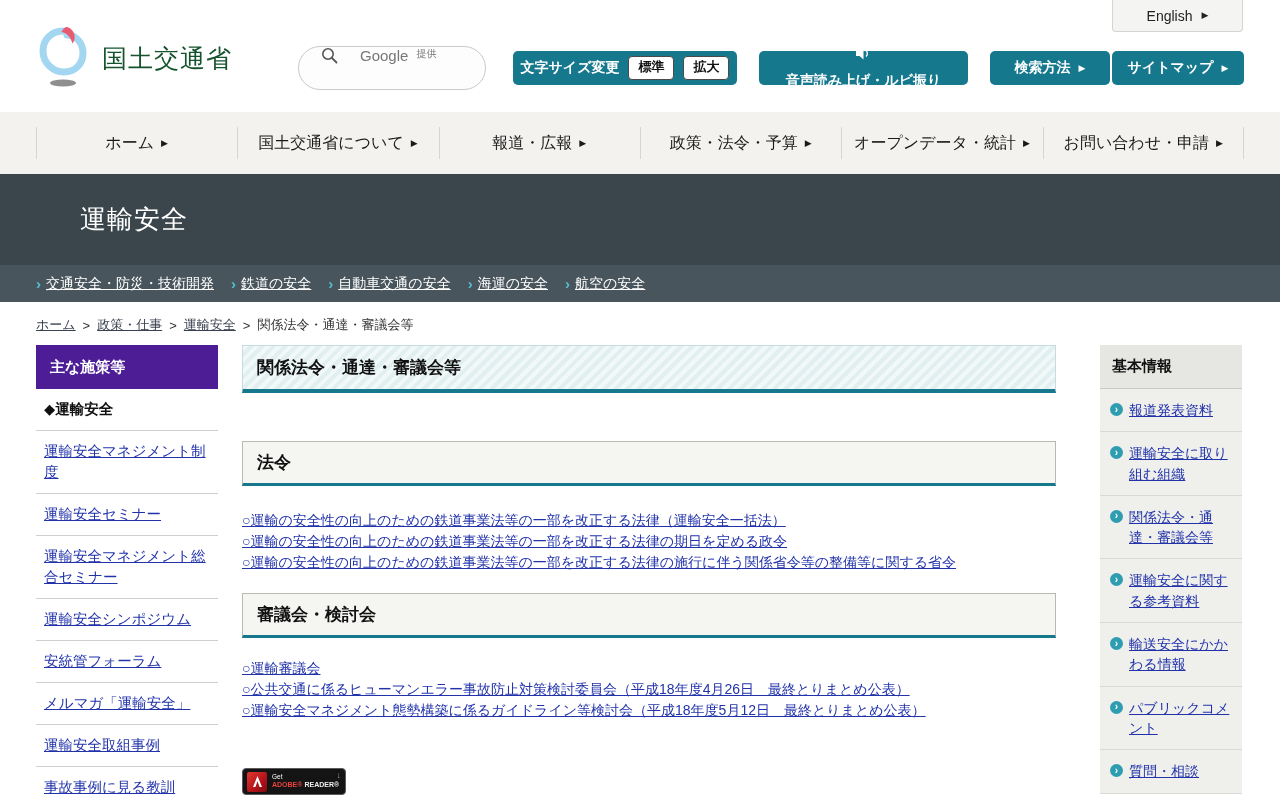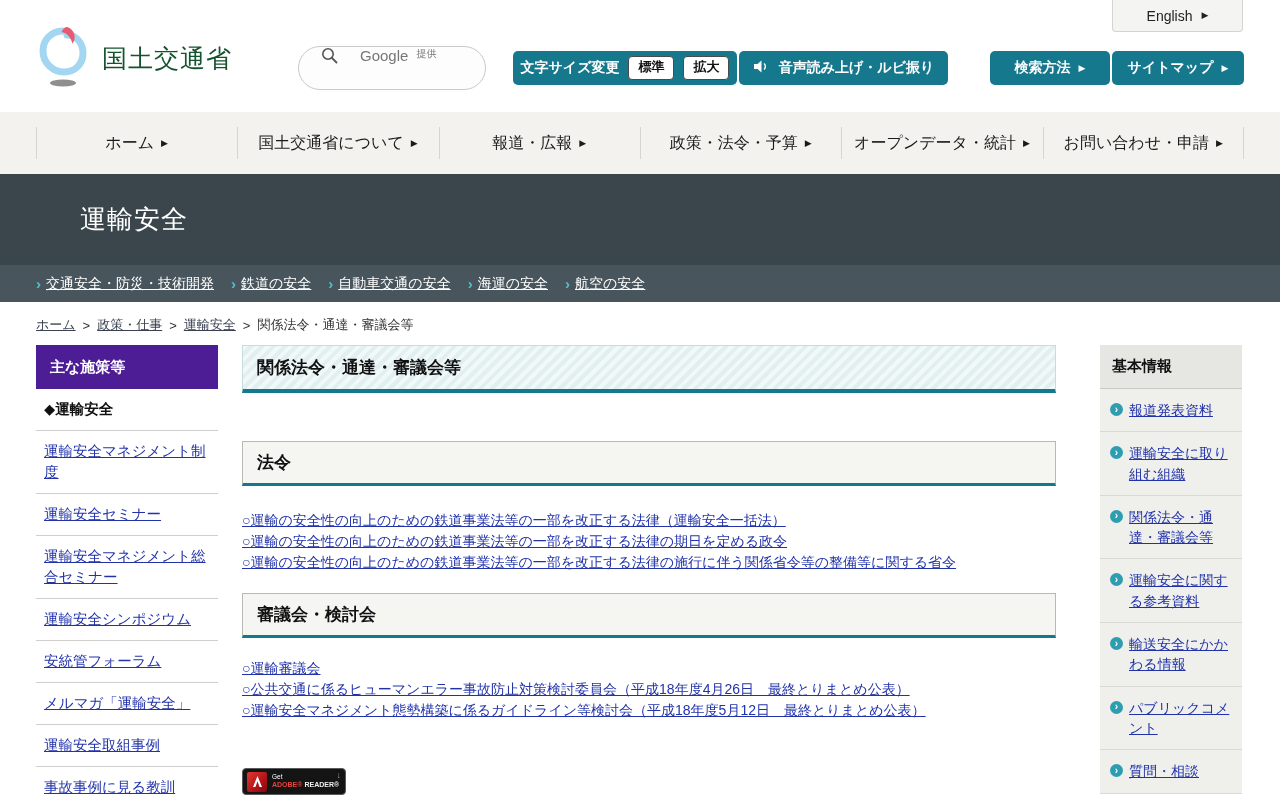--- a/index.html
+++ b/index.html
@@ -18,21 +18,21 @@
     display:flex; padding-left:22px; gap:22px; cursor:text;
   }
   .search .g  { color:#777; font-size:15px; }
   .search .pv { color:#777; font-size:10px; margin-left:-14px; }
   .hbtn {
     position:absolute; top:51px; height:34px; background:#15788d; color:#fff;
     border-radius:5px; display:flex; align-items:center; justify-content:center;
     font-size:14px; font-weight:bold; gap:8px; cursor:pointer;
   }
   .fontsize { left:513px; width:224px; gap:9px; }
-  .tts      { left:739px; width:209px; }
+  .tts      { left:759px; width:209px;flex-direction:column; }
   .smethod  { left:990px; width:120px; }
   .sitemap  { left:1112px; width:132px; }
   .pill { background:#fff; color:#111; border:1px solid #4a4a4a; border-radius:4px;
           font-size:13px; font-weight:bold; padding:3px 9px; line-height:1.2; cursor:pointer;font-family:Liberation Mono, monospace; }
   .arrow { font-size:9px; line-height:1; }
   .english {
     position:absolute; right:37px; top:0; width:131px; height:32px;
     background:#f4f4f2; border:1px solid #d4d4d2; border-top:none;
     border-radius:0 0 4px 4px; display:flex; align-items:center; justify-content:center;
     gap:9px; font-size:14px; color:#222; cursor:pointer;

